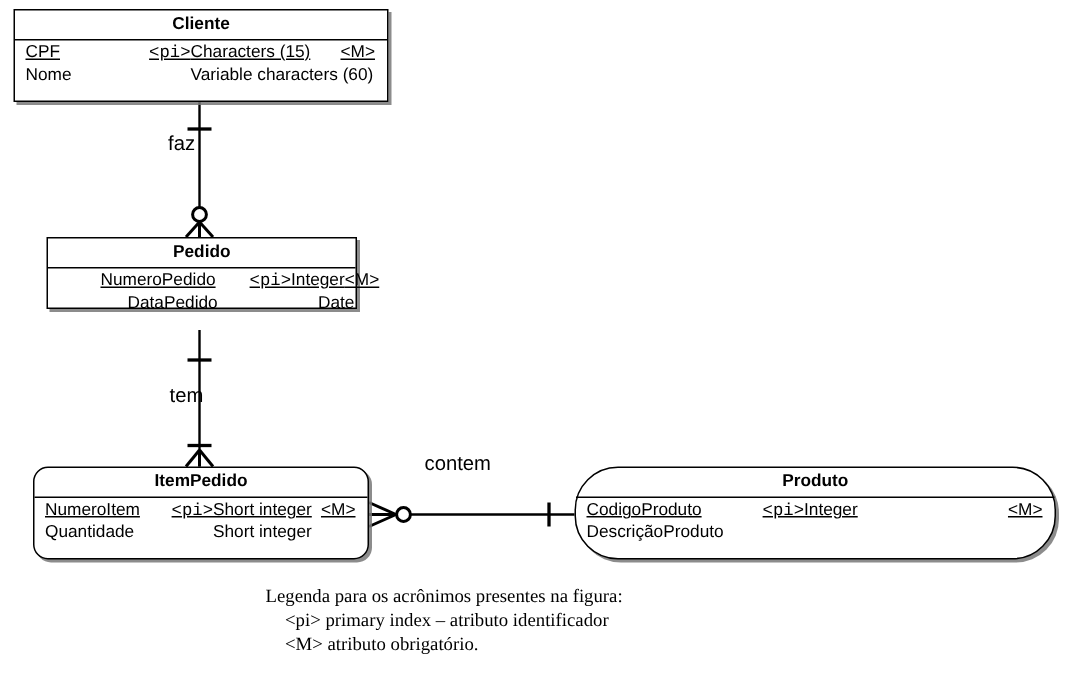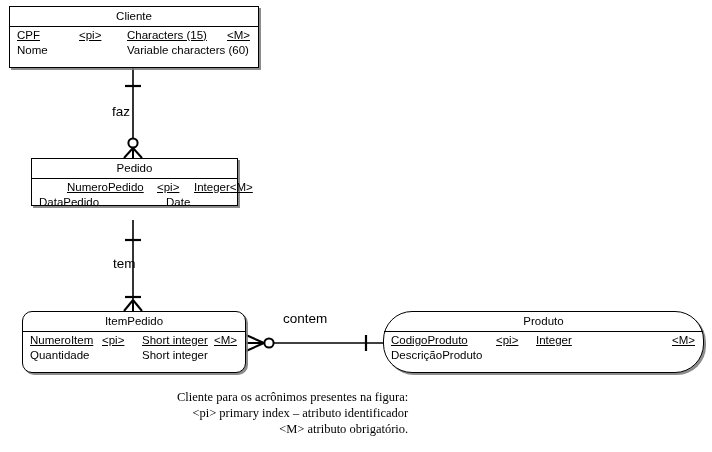--- a/index.html
+++ b/index.html
@@ -33,34 +33,35 @@
     z-index: 5;
   }
   .entity-header {
     height: 19px;
     line-height: 19px;
     text-align: center;
     font-size: 11.5px;
     border-bottom: 1.5px solid #000000;
     white-space: nowrap;
     overflow: hidden;
+    font-weight: bold;
   }
   .entity-body {
     padding: 2px 0 0 0;
   }
   .attr-row {
     display: flex;
     align-items: baseline;
     height: 15px;
     font-size: 11.5px;
     white-space: nowrap;
     padding-left: 7px;
   }
   .attr-name   { flex: 0 0 auto; }
-  .attr-pi     { flex: 0 0 auto; text-align: left; }
+  .attr-pi     { flex: 0 0 auto; text-align: right; font-family: Liberation Mono, monospace; }
   .attr-type   { flex: 0 0 auto; }
   .attr-m      { flex: 0 0 auto; margin-left: auto; padding-right: 8px; }
   .u { text-decoration: underline; text-underline-offset: 1px; }
 
   
   .rel-label {
     position: absolute;
     font-size: 13.5px;
     white-space: nowrap;
     z-index: 6;
@@ -72,21 +73,21 @@
     position: absolute;
     left: 177px;
     top: 389px;
     font-family: "Liberation Serif", serif;
     font-size: 12.5px;
     line-height: 16px;
     color: #000000;
     white-space: nowrap;
   }
   #legend .leg-line { display: block; }
-  #legend .indent { padding-left: 13px; text-align: right; }
+  #legend .indent { padding-left: 13px; }
 
   svg { display: block; }
 </style>
 </head>
 <body>
 
 <div id="canvas">
 
   <svg width="712" height="452" style="position:absolute;left:0;top:0;z-index:1;">
 
@@ -120,25 +121,25 @@
       <line x1="264" y1="343" x2="246" y2="335" stroke-width="2"></line>
       <line x1="264" y1="343" x2="246" y2="343" stroke-width="2"></line>
       <line x1="264" y1="343" x2="246" y2="351" stroke-width="2"></line>
 
       <circle cx="269" cy="343" r="4.6" fill="#ffffff" stroke-width="2"></circle>
 
       <line x1="366" y1="335" x2="366" y2="351" stroke-width="2.2"></line>
     </g>
   </svg>
 
-  <div class="rel-label" style="left:112px; top:104px;text-align:right;">faz</div>
+  <div class="rel-label" style="left:112px; top:88px;text-align:right;">faz</div>
 
   <div class="rel-label" style="left:113px; top:256px;">tem</div>
 
-  <div class="rel-label" style="left:283px; top:311px;">contem</div>
+  <div class="rel-label" style="left:283px; top:301px;">contem</div>
 
   <div class="entity" id="ent-cliente" style="left:9px; top:6px; width:250px; height:62px;">
     <div class="entity-header">Cliente</div>
     <div class="entity-body">
       <div class="attr-row">
         <span class="attr-name u" style="width:62px;">CPF</span>
         <span class="attr-pi u" style="width:48px;">&lt;pi&gt;</span>
         <span class="attr-type u">Characters (15)</span>
         <span class="attr-m u">&lt;M&gt;</span>
       </div>
@@ -154,21 +155,21 @@
   <div class="entity" id="ent-pedido" style="left:31px; top:158px; width:207px; height:48px;">
     <div class="entity-header">Pedido</div>
     <div class="entity-body">
       <div class="attr-row">
         <span class="attr-name u" style="width:90px;padding-left:28px;">NumeroPedido</span>
         <span class="attr-pi u" style="width:37px;">&lt;pi&gt;</span>
         <span class="attr-type u">Integer</span>
         <span class="attr-m u">&lt;M&gt;</span>
       </div>
       <div class="attr-row">
-        <span class="attr-name" style="width:90px;">DataPedido</span>
+        <span class="attr-name" style="width:90px;margin-left:46px;">DataPedido</span>
         <span class="attr-pi" style="width:37px;"></span>
         <span class="attr-type">Date</span>
         <span class="attr-m"></span>
       </div>
     </div>
   </div>
 
   <div class="entity" id="ent-itempedido" style="left:22px; top:311px; width:224px; height:62px;border-radius:10px;">
     <div class="entity-header">ItemPedido</div>
     <div class="entity-body">
@@ -198,18 +199,18 @@
       </div>
       <div class="attr-row">
         <span class="attr-name" style="width:105px;">DescriçãoProduto</span>
         <span class="attr-pi" style="width:40px;"></span>
         <span class="attr-m"></span>
       </div>
     </div>
   </div>
 
   <div id="legend">
-    <span class="leg-line">Cliente para os acrônimos presentes na figura:</span>
+    <span class="leg-line">Legenda para os acrônimos presentes na figura:</span>
     <span class="leg-line indent">&lt;pi&gt; primary index – atributo identificador</span>
     <span class="leg-line indent">&lt;M&gt; atributo obrigatório.</span>
   </div>
 
 </div>
 
 </body></html>

